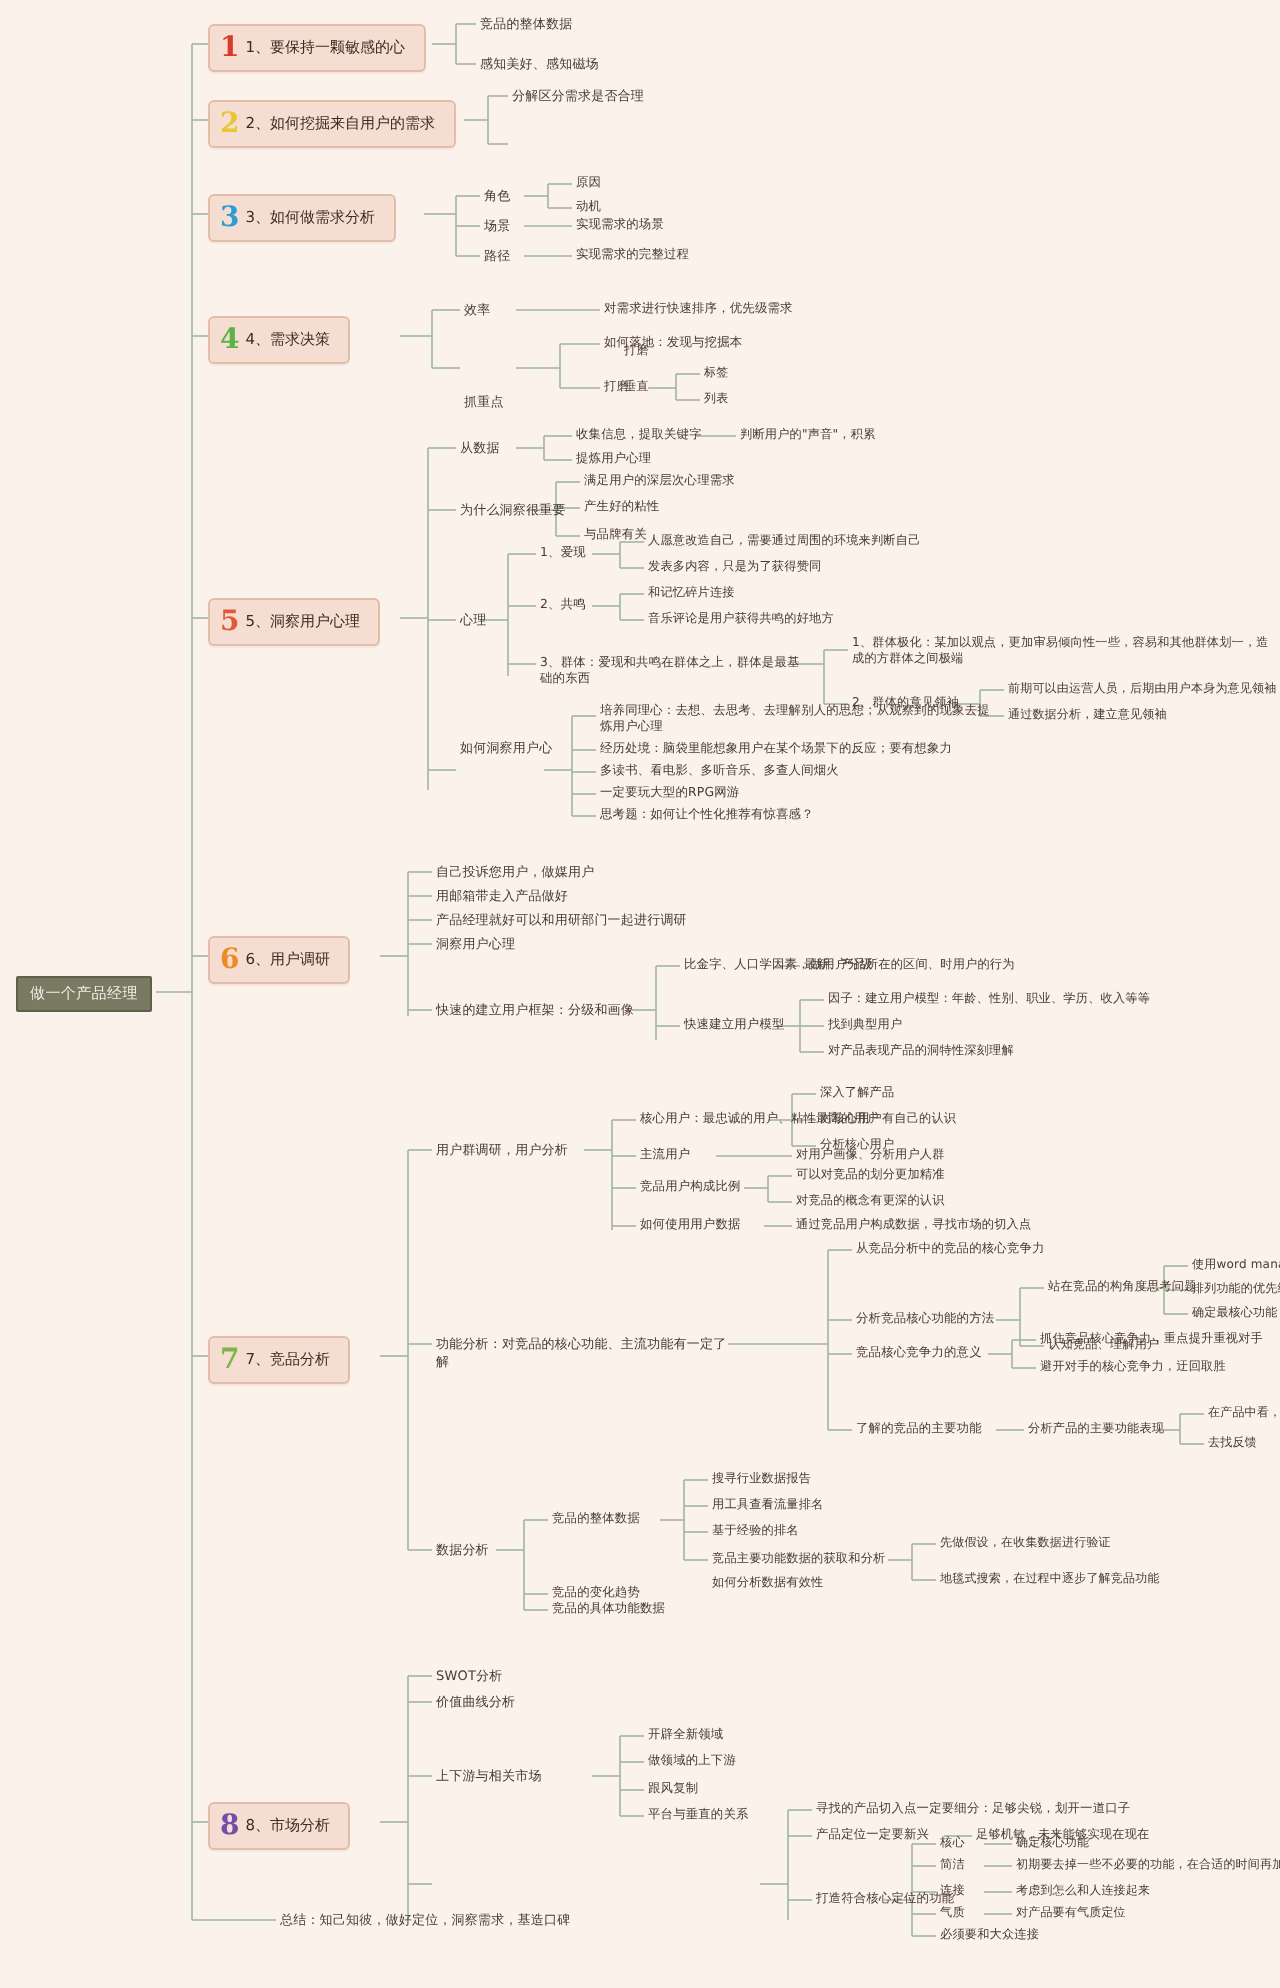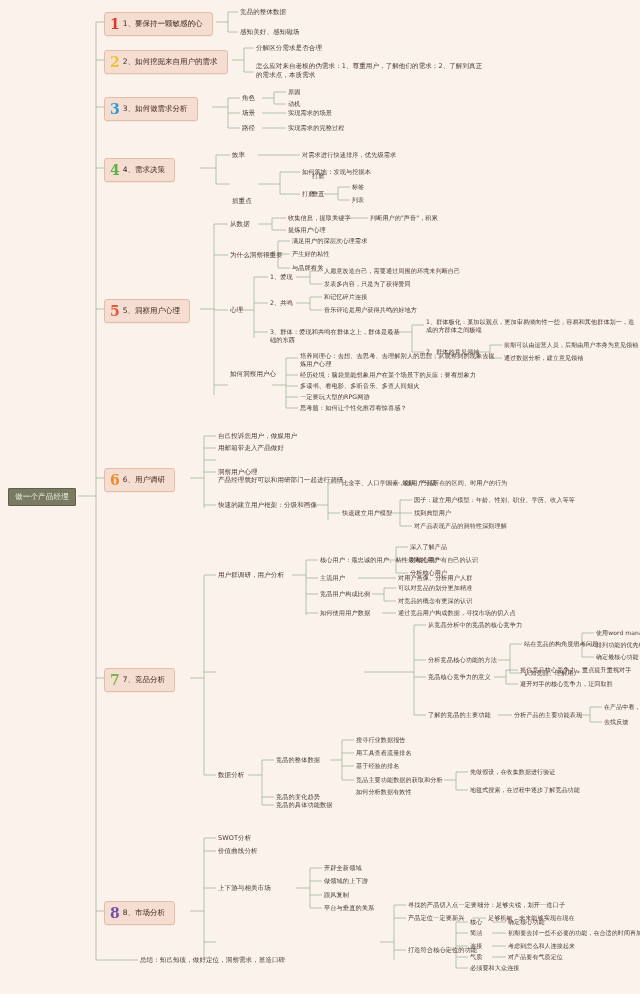--- a/index.html
+++ b/index.html
@@ -277,21 +277,20 @@
     <span class="lbl">1、要保持一颗敏感的心</span>
   </div>
   <div class="node lvl2" style="left:240px;top:8px;">竞品的整体数据</div>
   <div class="node lvl2" style="left:240px;top:28px;">感知美好、感知磁场</div>
 
   <div class="node lvl1" style="left:104px;top:50px;">
     <span class="num" style="color:#e8c531">2</span>
     <span class="lbl">2、如何挖掘来自用户的需求</span>
   </div>
   <div class="node lvl2" style="left:256px;top:44px;">分解区分需求是否合理</div>
-  <div class="node lvl2 wrap" style="left:256px;top:62px;width:230px;">怎么应对来自老板的伪需求：1、尊重用户，了解他们的需求；2、了解到真正的需求点，本质需求</div>
 
   <div class="node lvl1" style="left:104px;top:97px;">
     <span class="num" style="color:#2f9bd6">3</span>
     <span class="lbl">3、如何做需求分析</span>
   </div>
   <div class="node lvl2" style="left:242px;top:94px;">角色</div>
   <div class="node lvl2" style="left:242px;top:109px;">场景</div>
   <div class="node lvl2" style="left:242px;top:124px;">路径</div>
   <div class="node lvl3" style="left:288px;top:88px;">原因</div>
   <div class="node lvl3" style="left:288px;top:100px;">动机</div>
@@ -349,36 +348,37 @@
   <div class="node lvl3" style="left:300px;top:382px;">多读书、看电影、多听音乐、多查人间烟火</div>
   <div class="node lvl3" style="left:300px;top:393px;">一定要玩大型的RPG网游</div>
   <div class="node lvl3" style="left:300px;top:404px;">思考题：如何让个性化推荐有惊喜感？</div>
 
   <div class="node lvl1" style="left:104px;top:468px;">
     <span class="num" style="color:#f08a24">6</span>
     <span class="lbl">6、用户调研</span>
   </div>
   <div class="node lvl2" style="left:218px;top:432px;">自己投诉您用户，做媒用户</div>
   <div class="node lvl2" style="left:218px;top:444px;">用邮箱带走入产品做好</div>
-  <div class="node lvl2" style="left:218px;top:456px;margin-top:20px;">产品经理就好可以和用研部门一起进行调研</div>
+  <div class="node lvl2" style="left:218px;top:456px;">产品经理就好可以和用研部门一起进行调研</div>
   <div class="node lvl2" style="left:218px;top:468px;">洞察用户心理</div>
   <div class="node lvl2" style="left:218px;top:501px;">快速的建立用户框架：分级和画像</div>
 
   <div class="node lvl3" style="left:342px;top:479px;">比金字、人口学因素，做用户分级</div>
   <div class="node lvl3" style="left:342px;top:509px;">快速建立用户模型</div>
   <div class="node lvl4" style="left:402px;top:479px;">最新、产品所在的区间、时用户的行为</div>
   <div class="node lvl4" style="left:414px;top:496px;">因子：建立用户模型：年龄、性别、职业、学历、收入等等</div>
   <div class="node lvl4" style="left:414px;top:509px;">找到典型用户</div>
   <div class="node lvl4" style="left:414px;top:522px;">对产品表现产品的洞特性深刻理解</div>
 
   <div class="node lvl1" style="left:104px;top:668px;">
     <span class="num" style="color:#7ab648">7</span>
     <span class="lbl">7、竞品分析</span>
   </div>
   <div class="node lvl2" style="left:218px;top:571px;">用户群调研，用户分析</div>
+  <div class="node lvl2 wrap" style="left:218px;top:668px;width:150px;">功能分析：对竞品的核心功能、主流功能有一定了解</div>
   <div class="node lvl2" style="left:218px;top:771px;">数据分析</div>
 
   <div class="node lvl3" style="left:320px;top:556px;">核心用户：最忠诚的用户、粘性最高的用户</div>
   <div class="node lvl3" style="left:320px;top:574px;">主流用户</div>
   <div class="node lvl3" style="left:320px;top:590px;">竞品用户构成比例</div>
   <div class="node lvl3" style="left:320px;top:609px;">如何使用用户数据</div>
 
   <div class="node lvl4" style="left:410px;top:543px;">深入了解产品</div>
   <div class="node lvl4" style="left:410px;top:556px;">对核心用户有自己的认识</div>
   <div class="node lvl4" style="left:410px;top:569px;">分析核心用户</div>

